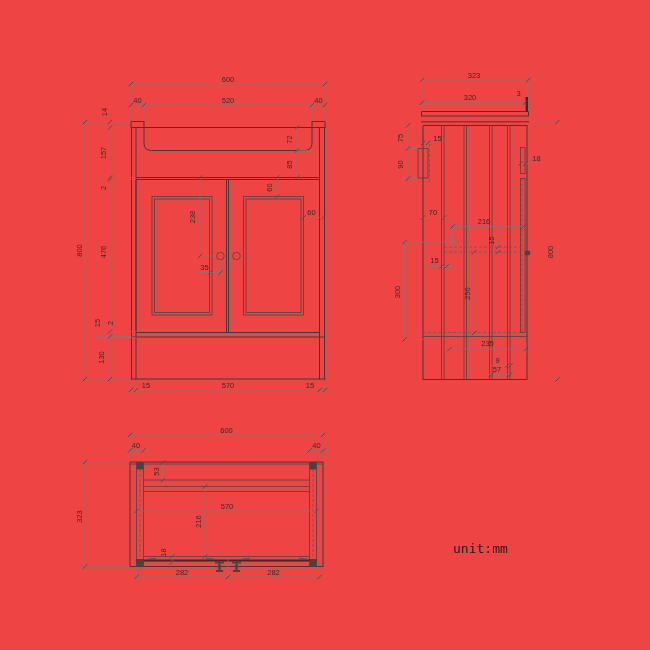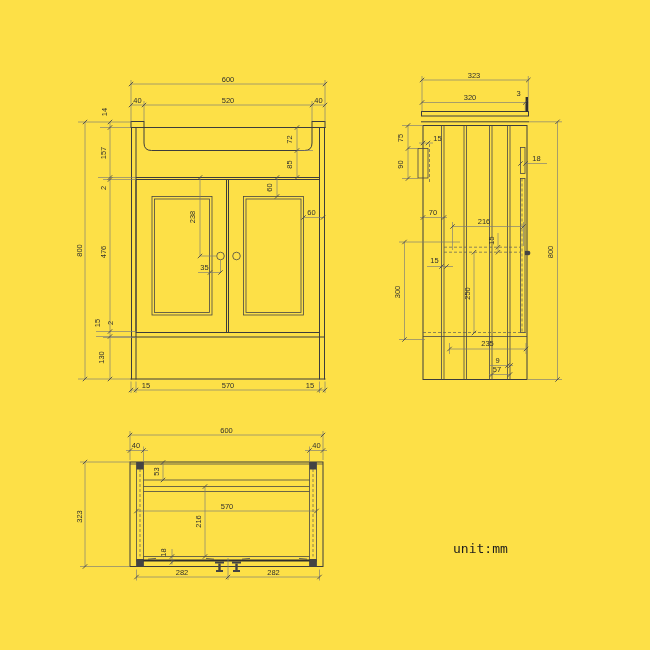--- a/index.html
+++ b/index.html
@@ -1,16 +1,16 @@
 <!DOCTYPE html>
 <html><head>
 <meta charset="utf-8">
 <style>
   html,body{margin:0;padding:0;background:#ffffff;}
-  .canvas{position:relative;width:650px;height:650px;background:#fde047;overflow:hidden;}
+  .canvas{position:relative;width:650px;height:650px;background:#ef4444;overflow:hidden;}
   svg{display:block;}
   
   .b  {stroke:#3c3c3c;stroke-width:1;fill:none;stroke-linecap:square;}
   .b2 {stroke:#464646;stroke-width:.8;fill:none;}
   .d  {stroke:#7a7a7a;stroke-width:.65;fill:none;}
   .t  {stroke:#4a4a4a;stroke-width:.9;fill:none;}
   .dash{stroke:#5a5a5a;stroke-width:.7;fill:none;stroke-dasharray:3 2;}
   .thick{stroke:#2e2e2e;stroke-width:2.2;fill:none;}
   .blob{stroke:#2e2e2e;stroke-width:2.4;fill:none;}
   .fill{fill:#444444;stroke:none;}

